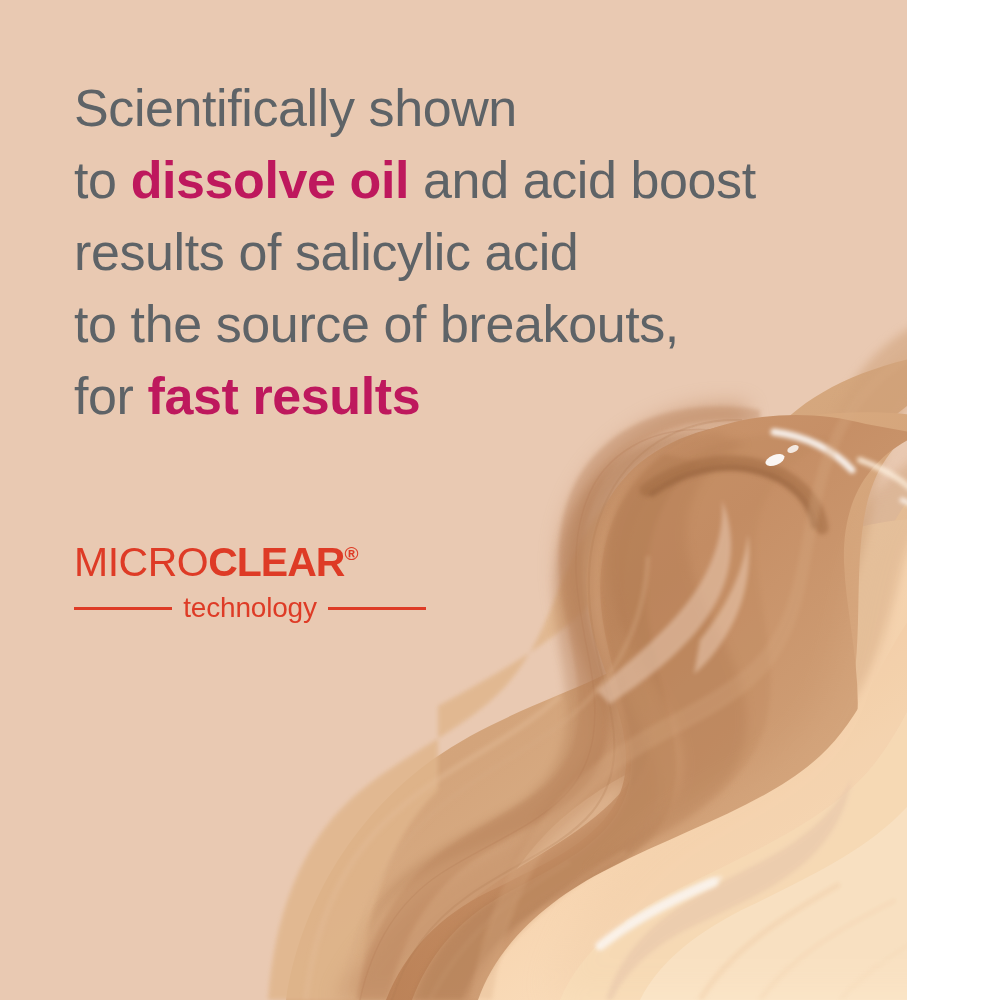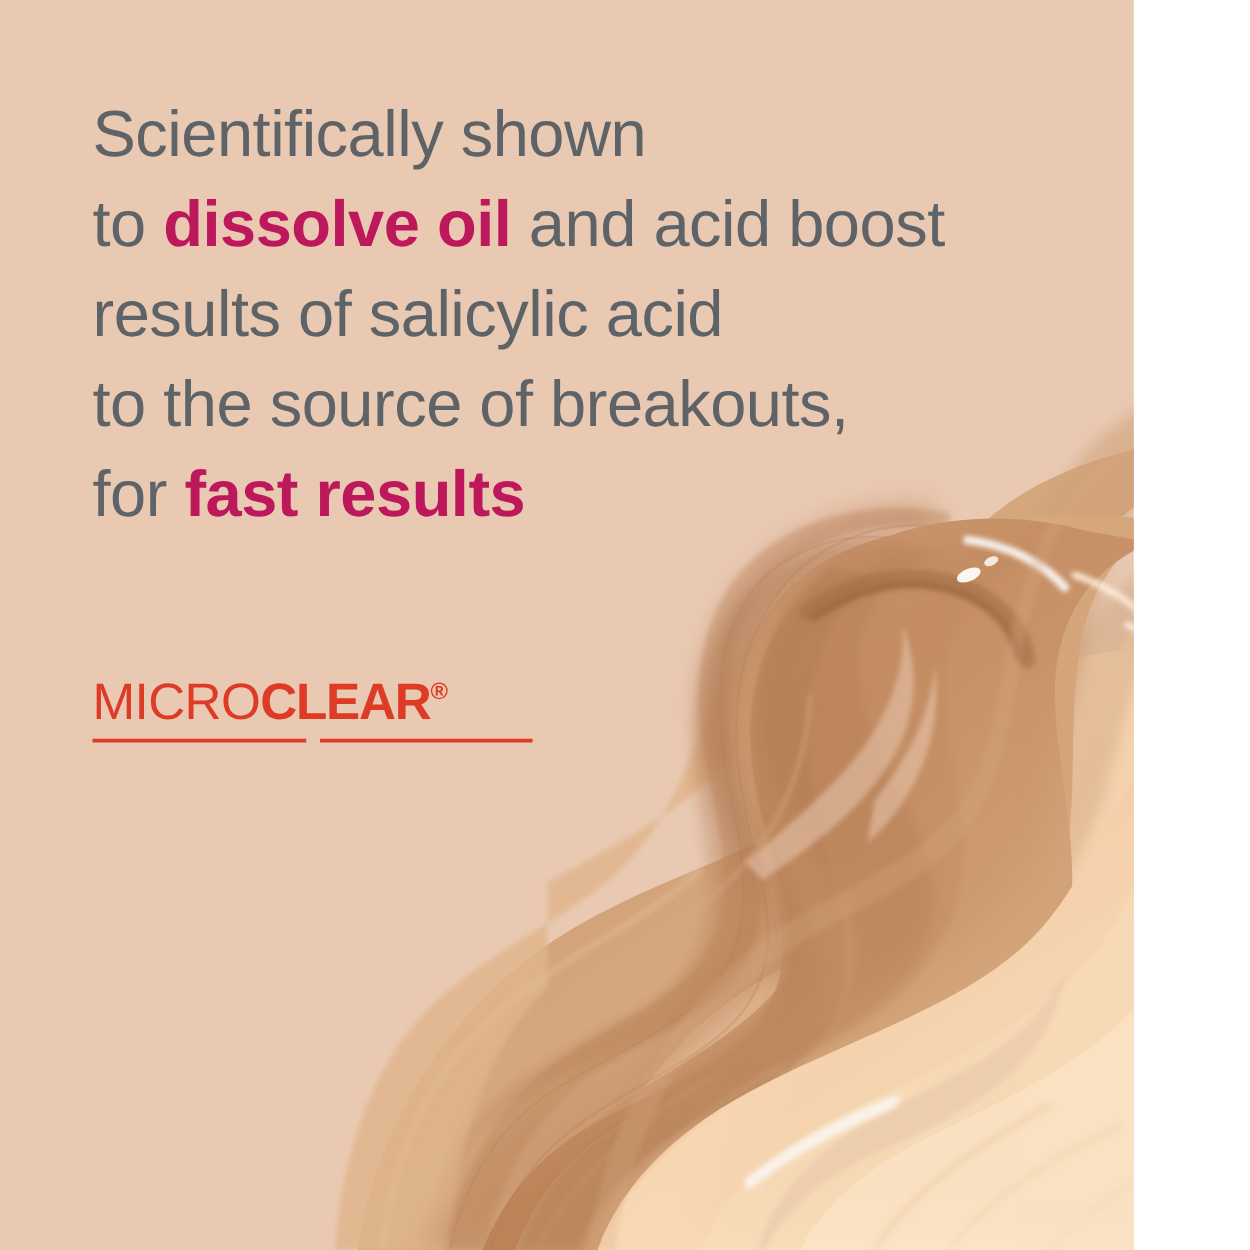--- a/index.html
+++ b/index.html
@@ -496,17 +496,18 @@
       <span>for </span><span class="hl">fast results</span>
     </span>
   </div>
 
   <div class="logo-lockup">
     <div class="logo-wordmark">
       <span class="wm-a">MICRO</span><span class="wm-b">CLEAR</span><span class="wm-reg">®</span>
     </div>
     <div class="logo-sub">
       <span class="logo-rule"></span>
+      <span class="logo-sub-text">technology</span>
       <span class="logo-rule"></span>
     </div>
   </div>
 
 </div>
 
 </body></html>

